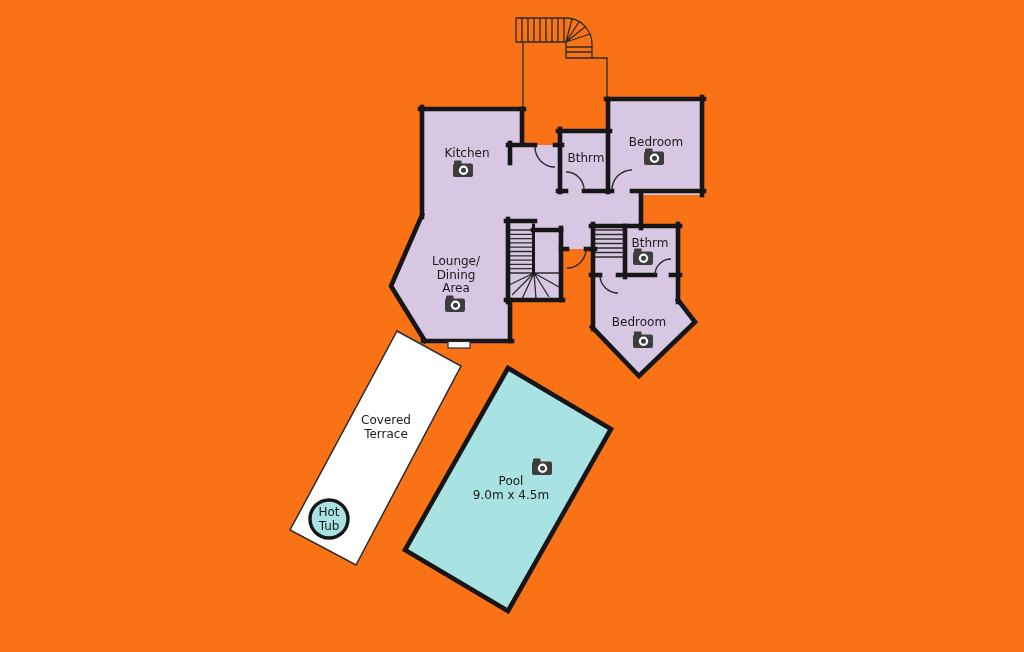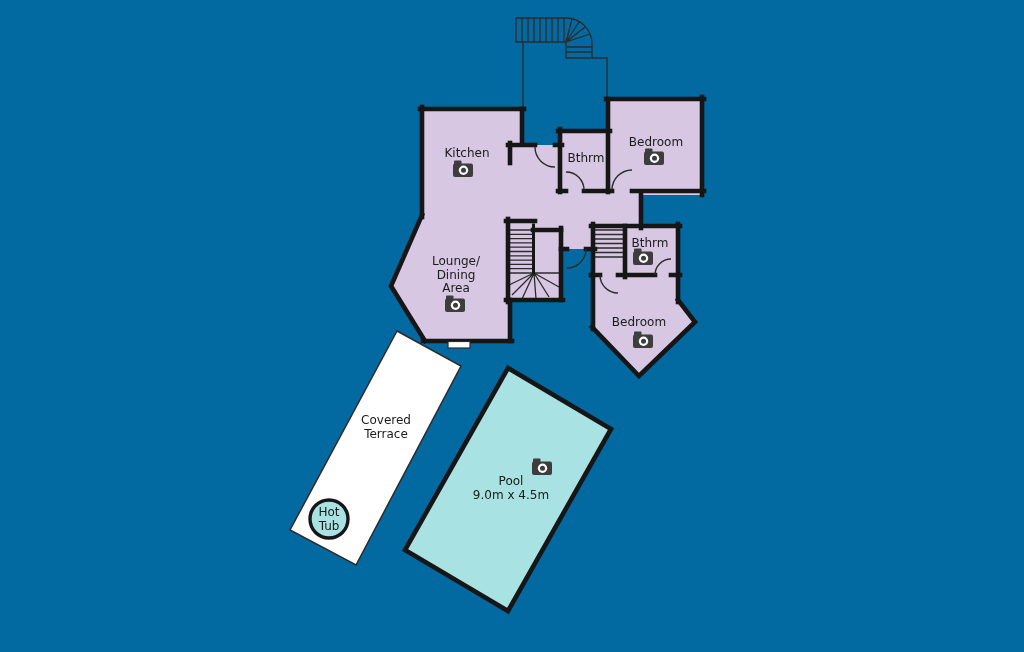--- a/index.html
+++ b/index.html
@@ -1,16 +1,16 @@
 <!DOCTYPE html>
 <html><head>
 <meta charset="utf-8">
 <style>
   html,body{margin:0;padding:0;background:#ffffff;}
-  #stage{position:relative;width:1024px;height:652px;background:#0369a1;overflow:hidden;
+  #stage{position:relative;width:1024px;height:652px;background:#f97316;overflow:hidden;
          font-family:"DejaVu Sans","Liberation Sans",sans-serif;}
   svg{position:absolute;left:0;top:0;}
   text{font-family:"DejaVu Sans","Liberation Sans",sans-serif;font-size:12px;}
   .walls path{fill:none;stroke-width:4.6;stroke-linecap:square;}
   .walls path.thin-wall{stroke-width:3;}
   .lines path, .lines line{fill:none;stroke-width:1.3;}
   .arcs path{fill:none;stroke-width:1.4;}
 </style>
 </head>
 <body>

